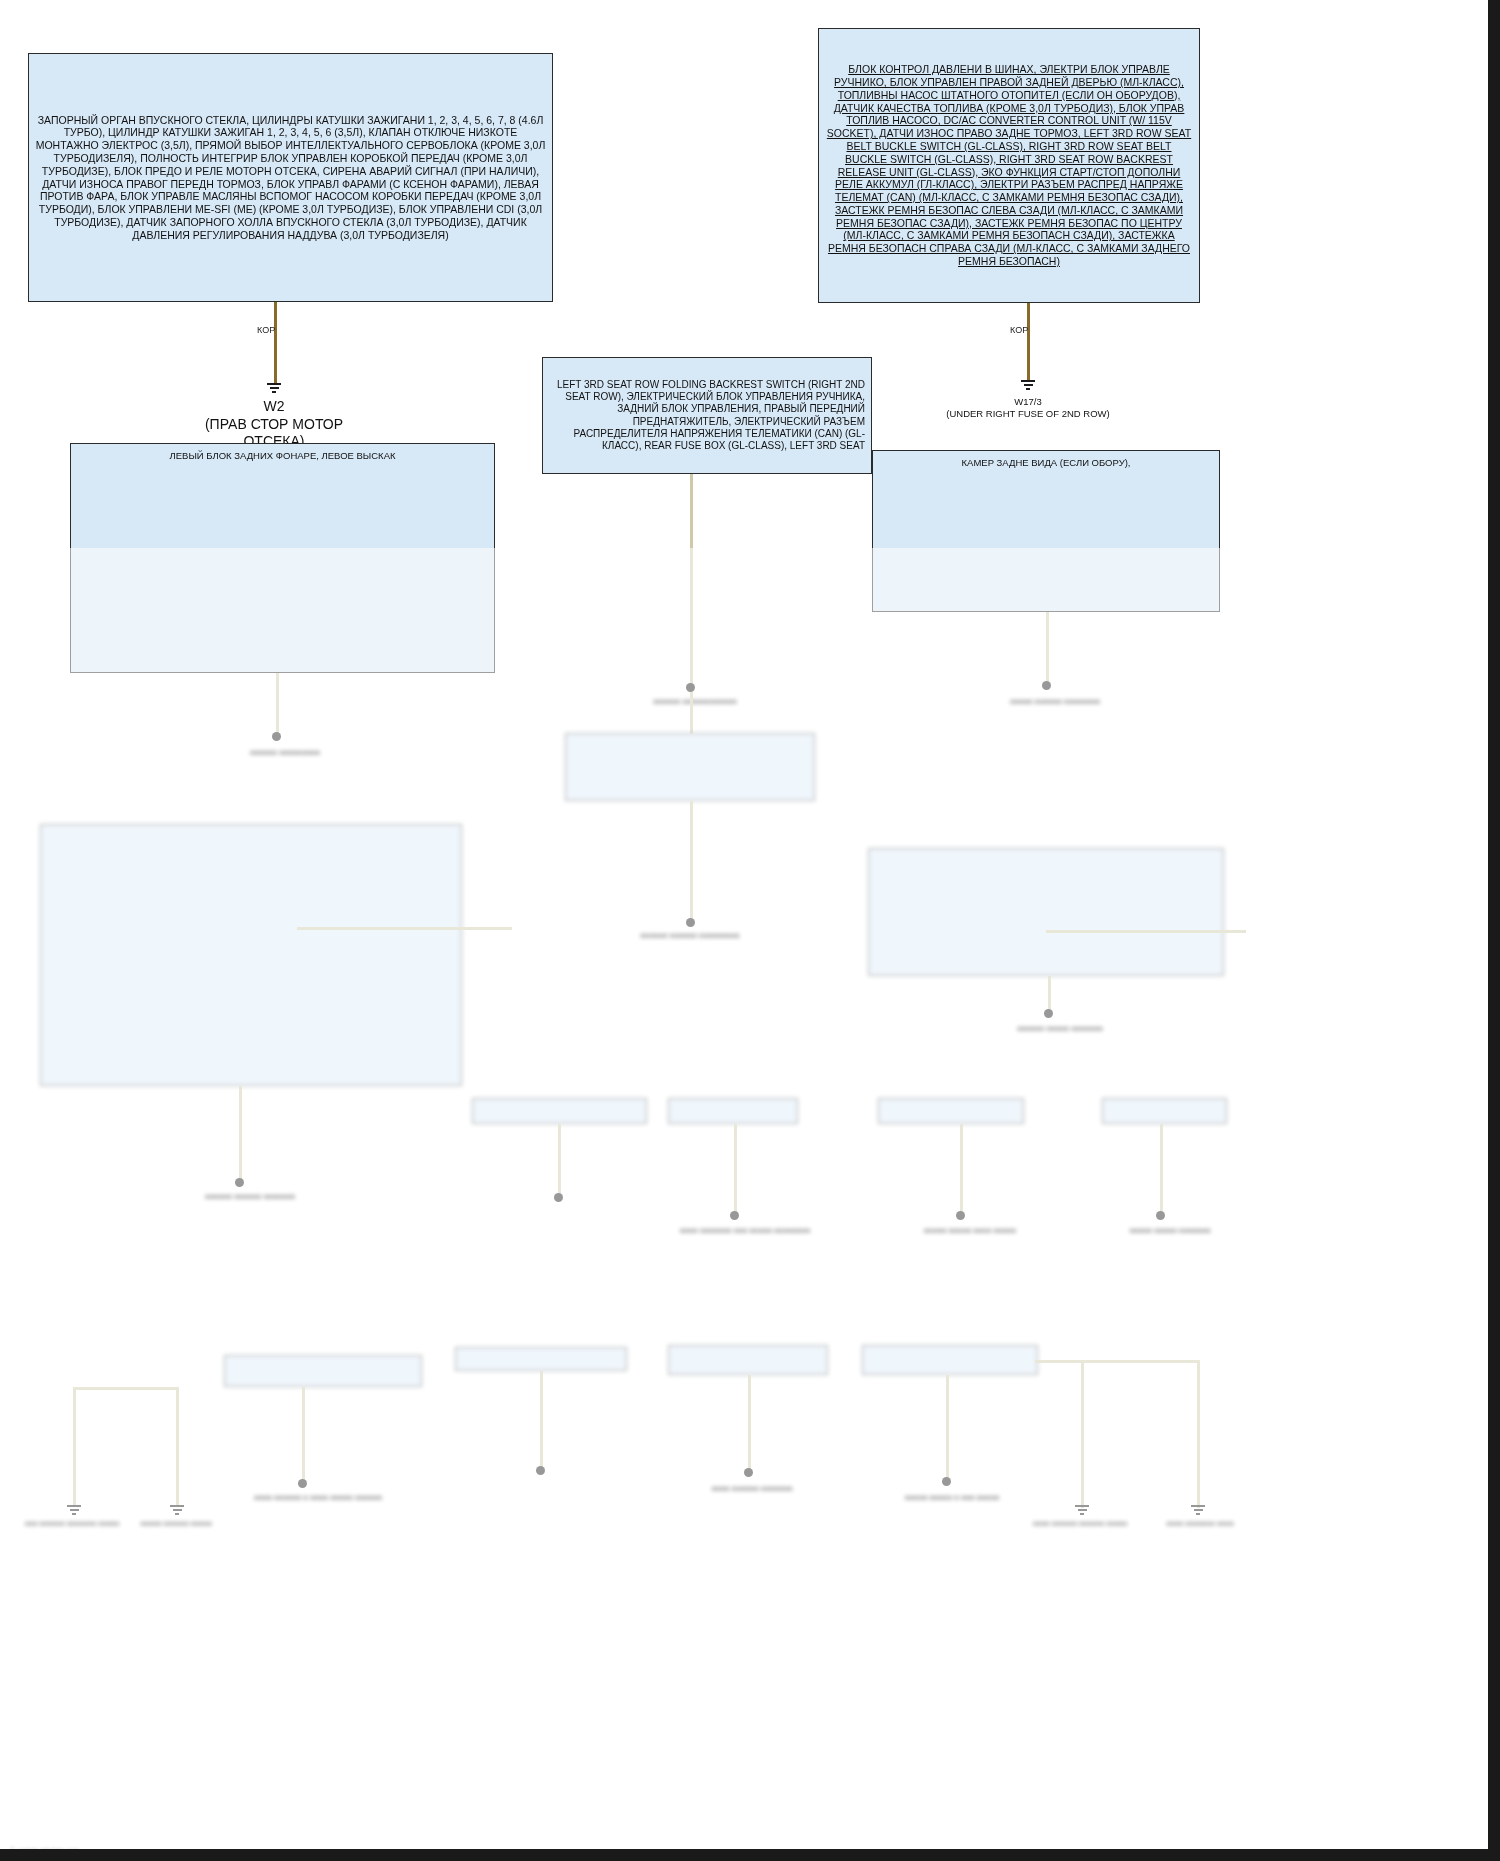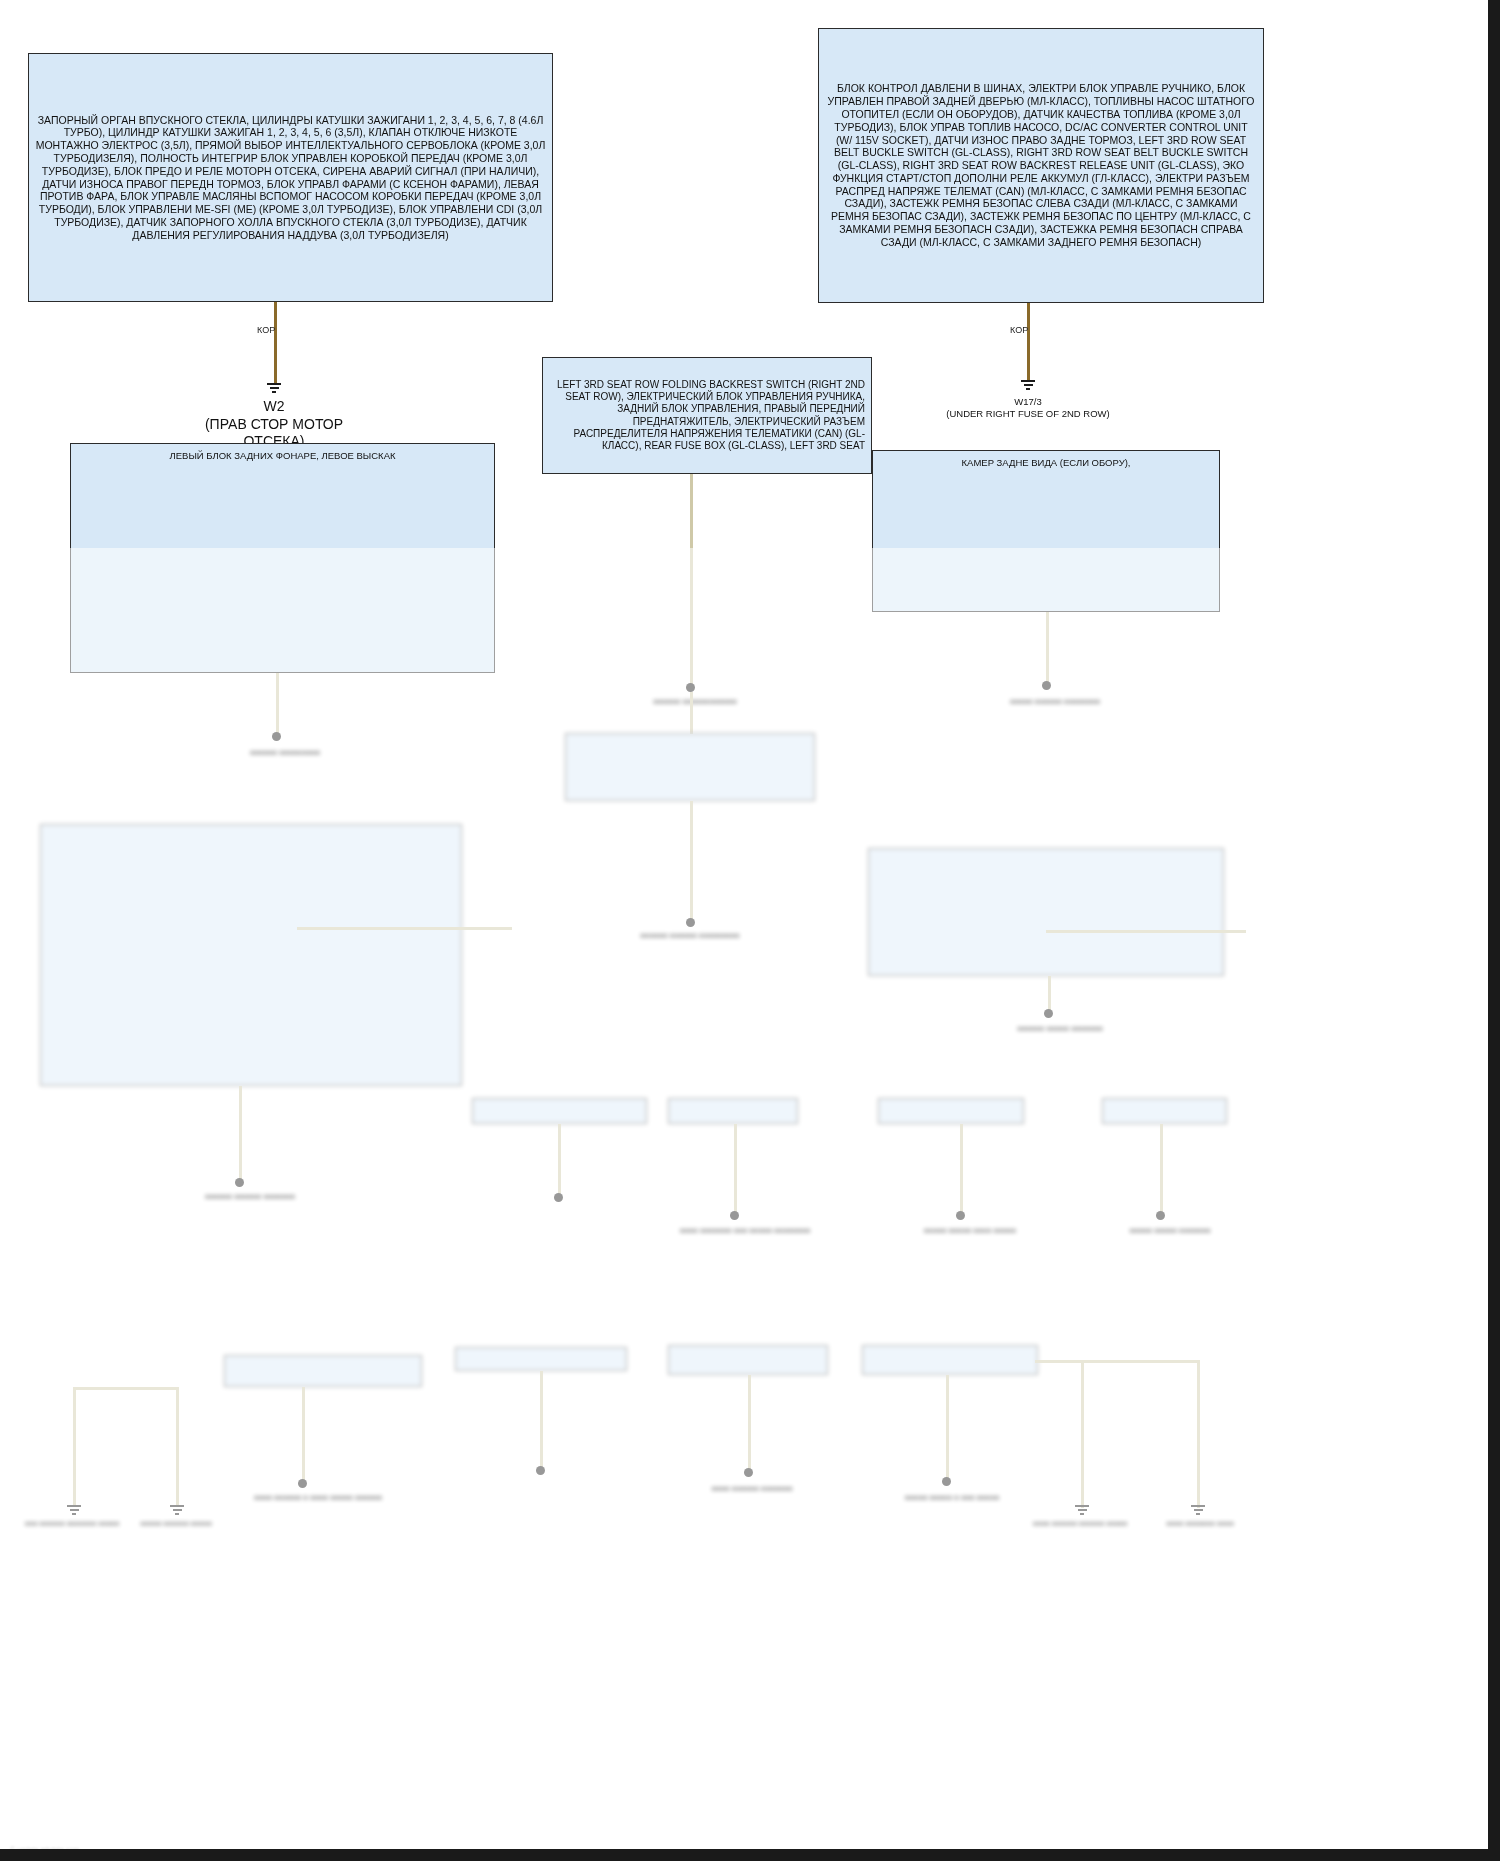--- a/index.html
+++ b/index.html
@@ -27,21 +27,21 @@
 </style>
 </head>
 <body>
 
 <div id="page">
 
   <div class="node" style="left:28px;top:53px;width:525px;height:249px;font-size:10.5px;display:flex;align-items:center;justify-content:center;">
     <span>ЗАПОРНЫЙ ОРГАН ВПУСКНОГО СТЕКЛА, ЦИЛИНДРЫ КАТУШКИ ЗАЖИГАНИ 1, 2, 3, 4, 5, 6, 7, 8 (4.6Л ТУРБО), ЦИЛИНДР КАТУШКИ ЗАЖИГАН 1, 2, 3, 4, 5, 6 (3,5Л), КЛАПАН ОТКЛЮЧЕ НИЗКОТЕ МОНТАЖНО ЭЛЕКТРОС (3,5Л), ПРЯМОЙ ВЫБОР ИНТЕЛЛЕКТУАЛЬНОГО СЕРВОБЛОКА (КРОМЕ 3,0Л ТУРБОДИЗЕЛЯ), ПОЛНОСТЬ ИНТЕГРИР БЛОК УПРАВЛЕН КОРОБКОЙ ПЕРЕДАЧ (КРОМЕ 3,0Л ТУРБОДИЗЕ), БЛОК ПРЕДО И РЕЛЕ МОТОРН ОТСЕКА, СИРЕНА АВАРИЙ СИГНАЛ (ПРИ НАЛИЧИ), ДАТЧИ ИЗНОСА ПРАВОГ ПЕРЕДН ТОРМОЗ, БЛОК УПРАВЛ ФАРАМИ (С КСЕНОН ФАРАМИ), ЛЕВАЯ ПРОТИВ ФАРА, БЛОК УПРАВЛЕ МАСЛЯНЫ ВСПОМОГ НАСОСОМ КОРОБКИ ПЕРЕДАЧ (КРОМЕ 3,0Л ТУРБОДИ), БЛОК УПРАВЛЕНИ ME-SFI (ME) (КРОМЕ 3,0Л ТУРБОДИЗЕ), БЛОК УПРАВЛЕНИ CDI (3,0Л ТУРБОДИЗЕ), ДАТЧИК ЗАПОРНОГО ХОЛЛА ВПУСКНОГО СТЕКЛА (3,0Л ТУРБОДИЗЕ), ДАТЧИК ДАВЛЕНИЯ РЕГУЛИРОВАНИЯ НАДДУВА (3,0Л ТУРБОДИЗЕЛЯ)</span>
   </div>
 
-  <div class="node" style="left:818px;top:28px;width:446px;height:275px;font-size:10.5px;display:flex;align-items:center;justify-content:center;">
+  <div class="node" style="left:818px;top:28px;width:382px;height:275px;font-size:10.5px;display:flex;align-items:center;justify-content:center;text-decoration:underline;">
     <span>БЛОК КОНТРОЛ ДАВЛЕНИ В ШИНАХ, ЭЛЕКТРИ БЛОК УПРАВЛЕ РУЧНИКО, БЛОК УПРАВЛЕН ПРАВОЙ ЗАДНЕЙ ДВЕРЬЮ (МЛ-КЛАСС), ТОПЛИВНЫ НАСОС ШТАТНОГО ОТОПИТЕЛ (ЕСЛИ ОН ОБОРУДОВ), ДАТЧИК КАЧЕСТВА ТОПЛИВА (КРОМЕ 3,0Л ТУРБОДИЗ), БЛОК УПРАВ ТОПЛИВ НАСОСО, DC/AC CONVERTER CONTROL UNIT (W/ 115V SOCKET), ДАТЧИ ИЗНОС ПРАВО ЗАДНЕ ТОРМОЗ, LEFT 3RD ROW SEAT BELT BUCKLE SWITCH (GL-CLASS), RIGHT 3RD ROW SEAT BELT BUCKLE SWITCH (GL-CLASS), RIGHT 3RD SEAT ROW BACKREST RELEASE UNIT (GL-CLASS), ЭКО ФУНКЦИЯ СТАРТ/СТОП ДОПОЛНИ РЕЛЕ АККУМУЛ (ГЛ-КЛАСС), ЭЛЕКТРИ РАЗЪЕМ РАСПРЕД НАПРЯЖЕ ТЕЛЕМАТ (CAN) (МЛ-КЛАСС, С ЗАМКАМИ РЕМНЯ БЕЗОПАС СЗАДИ), ЗАСТЕЖК РЕМНЯ БЕЗОПАС СЛЕВА СЗАДИ (МЛ-КЛАСС, С ЗАМКАМИ РЕМНЯ БЕЗОПАС СЗАДИ), ЗАСТЕЖК РЕМНЯ БЕЗОПАС ПО ЦЕНТРУ (МЛ-КЛАСС, С ЗАМКАМИ РЕМНЯ БЕЗОПАСН СЗАДИ), ЗАСТЕЖКА РЕМНЯ БЕЗОПАСН СПРАВА СЗАДИ (МЛ-КЛАСС, С ЗАМКАМИ ЗАДНЕГО РЕМНЯ БЕЗОПАСН)</span>
   </div>
 
   <div class="wire v brown" style="left:274px;top:302px;height:82px;"></div>
   <div class="wlbl" style="left:257px;top:325px;font-size:9px;">КОР</div>
   <div class="gnd" style="left:267px;top:383px;">
       <i class="a"></i>
       <i class="b"></i>
       <i class="c"></i>
     </div>

